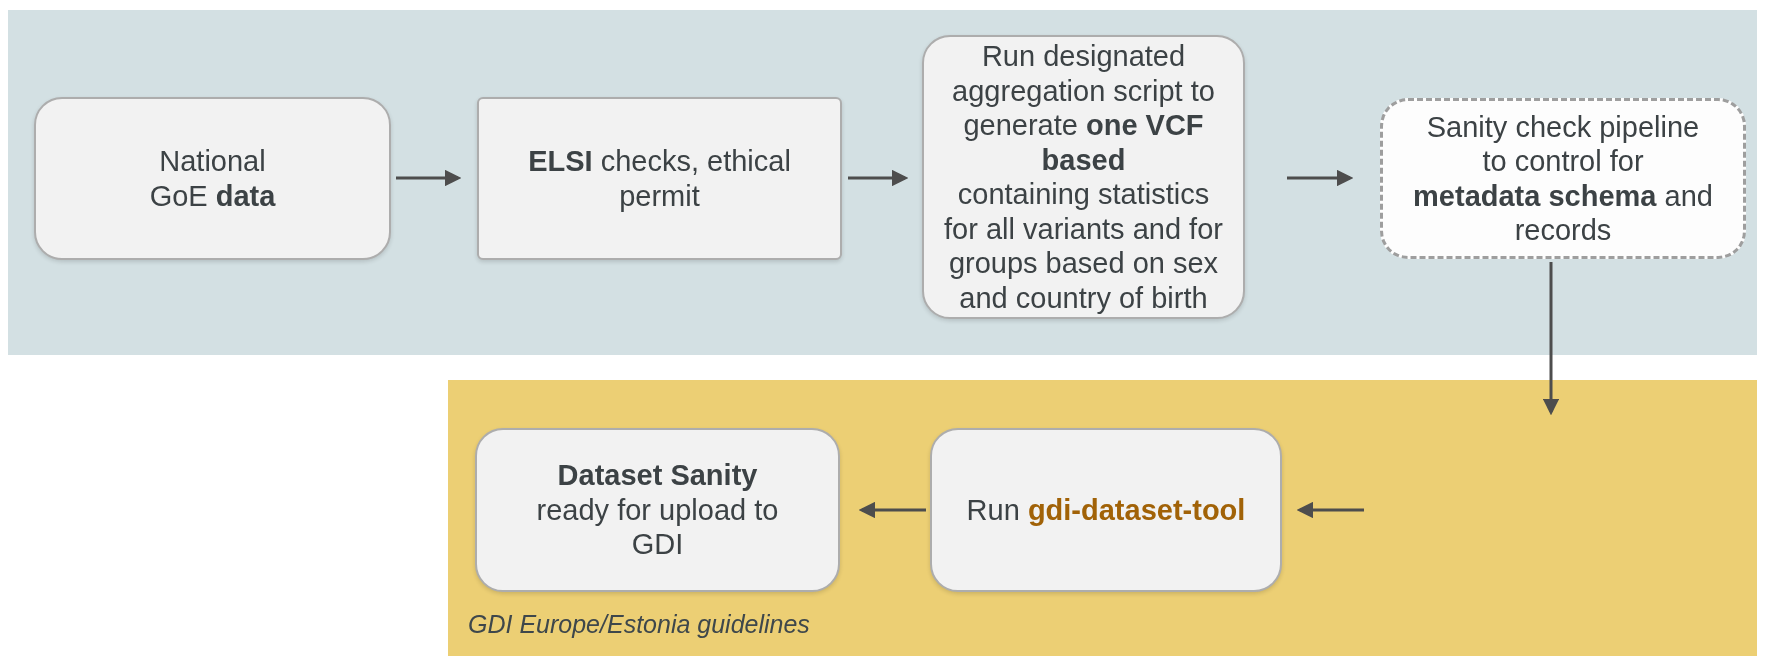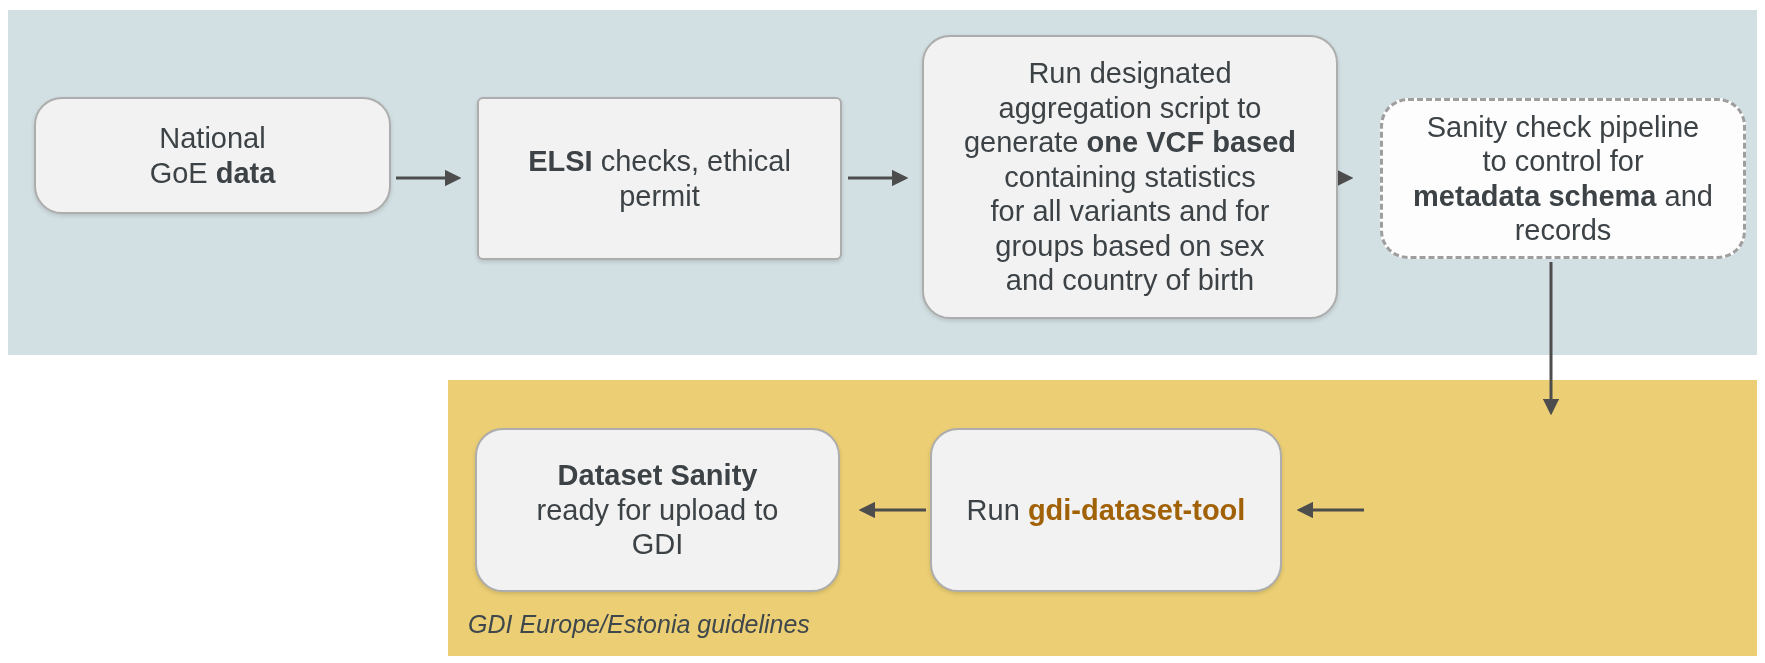--- a/index.html
+++ b/index.html
@@ -55,23 +55,23 @@
     box-sizing:border-box;
     padding:6px 14px;
   }
   .box--dashed{
     background:var(--dashed-box-bg);
     border:3px dashed var(--dashed-box-border);
     box-shadow:none;
   }
   .node-text{white-space:pre-line;}
   .node-text b, .node-text .seg-b{font-weight:700;}
-  #node-national{left:34px;top:97px;width:357px;height:117px;}
+  #node-national{left:34px;top:97px;width:357px;height:163px;}
   #node-elsi{left:477px;top:97px;width:365px;height:163px;border-radius:6px;}
-  #node-aggregation{left:922px;top:35px;width:416px;height:284px;}
+  #node-aggregation{left:922px;top:35px;width:323px;height:284px;}
   #node-sanity{left:1368px;top:98px;width:366px;height:161px;margin-left:12px;}
   #node-package{left:475px;top:428px;width:365px;height:164px;}
   #node-runtool{left:930px;top:428px;width:352px;height:164px;}
   #node-prepare{left:1368px;top:428px;width:366px;height:164px;}
   .arrows{
     position:absolute;left:0;top:0;width:1765px;height:663px;
     pointer-events:none;
   }
   .arrows line{stroke:var(--arrow);stroke-width:3;}
 </style>

